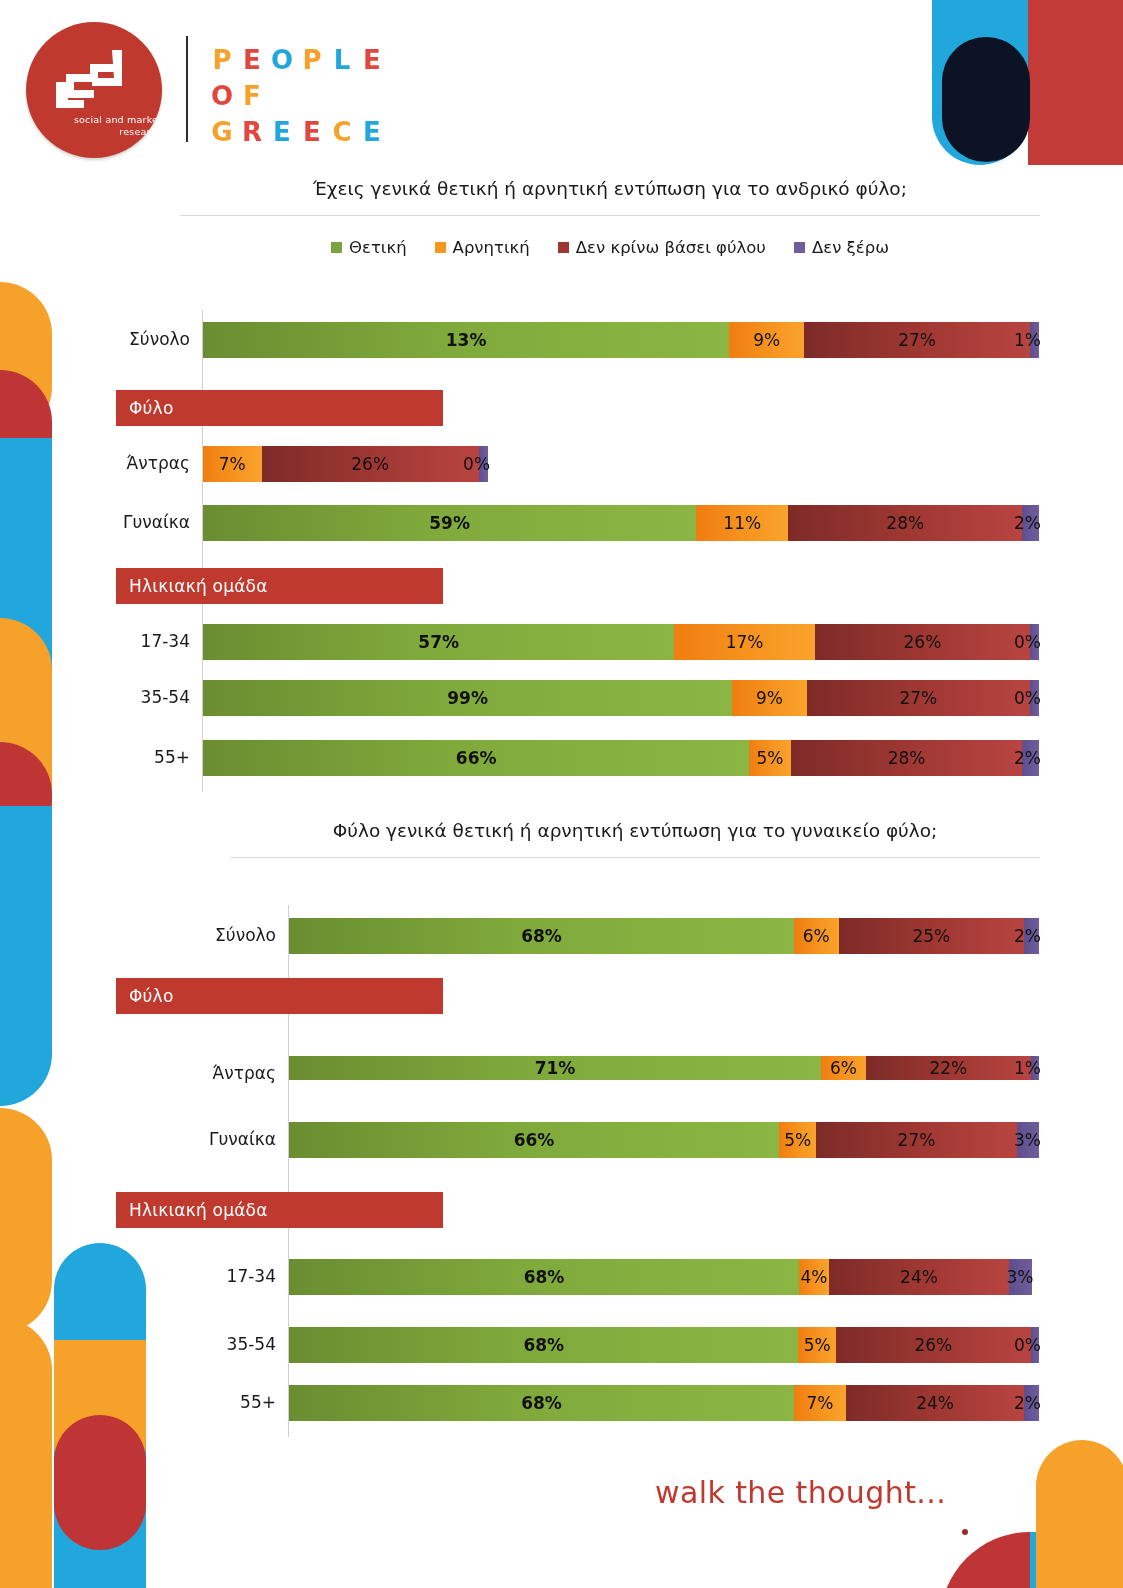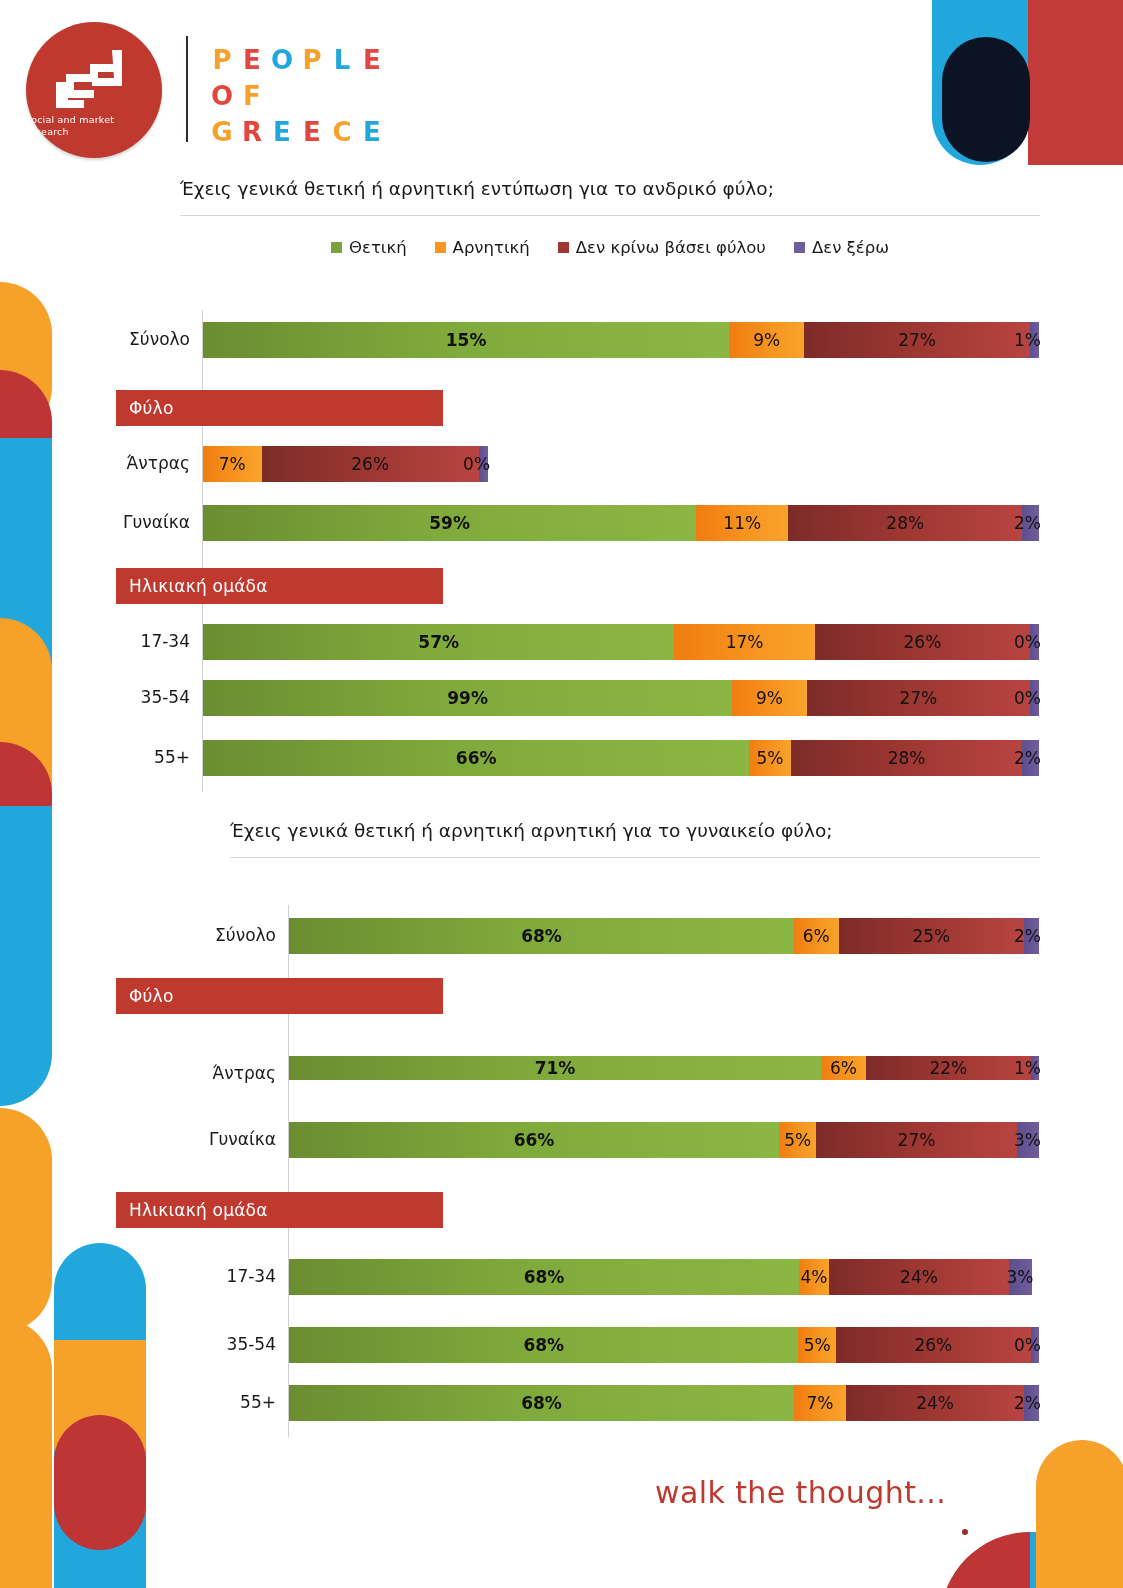--- a/index.html
+++ b/index.html
@@ -61,37 +61,37 @@
   
   #header { position: absolute; top: 0; left: 0; width: 1123px; height: 170px; }
   #logo-circle {
     position: absolute; left: 26px; top: 22px; width: 136px; height: 136px;
     border-radius: 50%; background: #c0392f;
     box-shadow: 0 2px 3px rgba(0,0,0,.18);
   }
   #logo-mark { position: absolute; left: 24px; top: 26px; width: 88px; height: 62px; }
   #logo-tagline {
     position: absolute; left: 0; right: 0; top: 92px;
-    text-align: left; color: #ffffff; font-size: 9.5px; line-height: 12px;
+    text-align: right; color: #ffffff; font-size: 9.5px; line-height: 12px;
     letter-spacing: .2px;
   }
   #logo-divider { position: absolute; left: 186px; top: 36px; width: 2px; height: 106px; background: #2b2b3a; }
 
   #wordmark { position: absolute; left: 210px; top: 42px; width: 200px; }
   .wm-row { display: flex; gap: 6px; height: 36px; align-items: center; }
   .wm-letter {
     font-size: 26px; font-weight: 700; letter-spacing: 0;
     width: 24px; text-align: center;
     font-family: "DejaVu Sans", "Liberation Sans", sans-serif;
   }
 
   
   .chart-block { position: absolute; }
   .chart-title {
-    font-size: 18.5px; color: #1a1a1a; 
+    font-size: 18.5px; color: #1a1a1a; text-align: center;
     white-space: nowrap;
   }
   .title-rule { height: 1px; background: #d9d9d9; margin-top: 16px; }
 
   .legend { display: flex; align-items: center; justify-content: center; gap: 28px; margin-top: 22px; }
   .legend-item { display: flex; align-items: center; gap: 7px; }
   .legend-swatch { width: 11px; height: 11px; display: inline-block; }
   .legend-label { font-size: 16.5px; color: #1a1a1a; white-space: nowrap; }
   .axis-line { position: absolute; top: 0; bottom: 0; width: 1px; background: #d0d0d0; }
   .row-label {
@@ -213,21 +213,21 @@
             <div class="legend-item">
               <span class="legend-swatch" style="background: rgb(111, 93, 156);"></span>
               <span class="legend-label">Δεν ξέρω</span>
             </div>
           </div>
         </div>
         <div class="axis-line" style="left: 202px; top: 310px; height: 482px;"></div>
         <div class="row-label" style="left: 0px; width: 190px; top: 329px;">Σύνολο</div>
         <div class="bar" style="left: 203px; top: 322px; width: 836px; height: 36px;">
           <div class="seg green" style="width: 63%;">
-            <span class="seg-label bold">15%</span>
+            <span class="seg-label bold">13%</span>
           </div>
           <div class="seg orange" style="width: 9%;">
             <span class="seg-label">9%</span>
           </div>
           <div class="seg darkred" style="width: 27%;">
             <span class="seg-label">27%</span>
           </div>
           <div class="seg purple" style="width: 1.1%;">
             <span class="seg-label" style="position: absolute; right: -2px; white-space: nowrap;">1%</span>
           </div>
@@ -302,21 +302,21 @@
           <div class="seg darkred" style="width: 28%;">
             <span class="seg-label">28%</span>
           </div>
           <div class="seg purple" style="width: 2%;">
             <span class="seg-label" style="position: absolute; right: -2px; white-space: nowrap;">2%</span>
           </div>
         </div>
       </div>
       <div class="chart-block" style="left: 0px; top: 0px; width: 1123px;">
         <div style="position: absolute; left: 230px; top: 820px; width: 810px;">
-          <div class="chart-title">Έχεις γενικά θετική ή αρνητική αρνητική για το γυναικείο φύλο;</div>
+          <div class="chart-title">Φύλο γενικά θετική ή αρνητική εντύπωση για το γυναικείο φύλο;</div>
           <div class="title-rule"></div>
         </div>
         <div class="axis-line" style="left: 288px; top: 905px; height: 532px;"></div>
         <div class="row-label" style="left: 0px; width: 276px; top: 925px;">Σύνολο</div>
         <div class="bar" style="left: 289px; top: 918px; width: 750px; height: 36px;">
           <div class="seg green" style="width: 68%;">
             <span class="seg-label bold">68%</span>
           </div>
           <div class="seg orange" style="width: 6%;">
             <span class="seg-label">6%</span>

